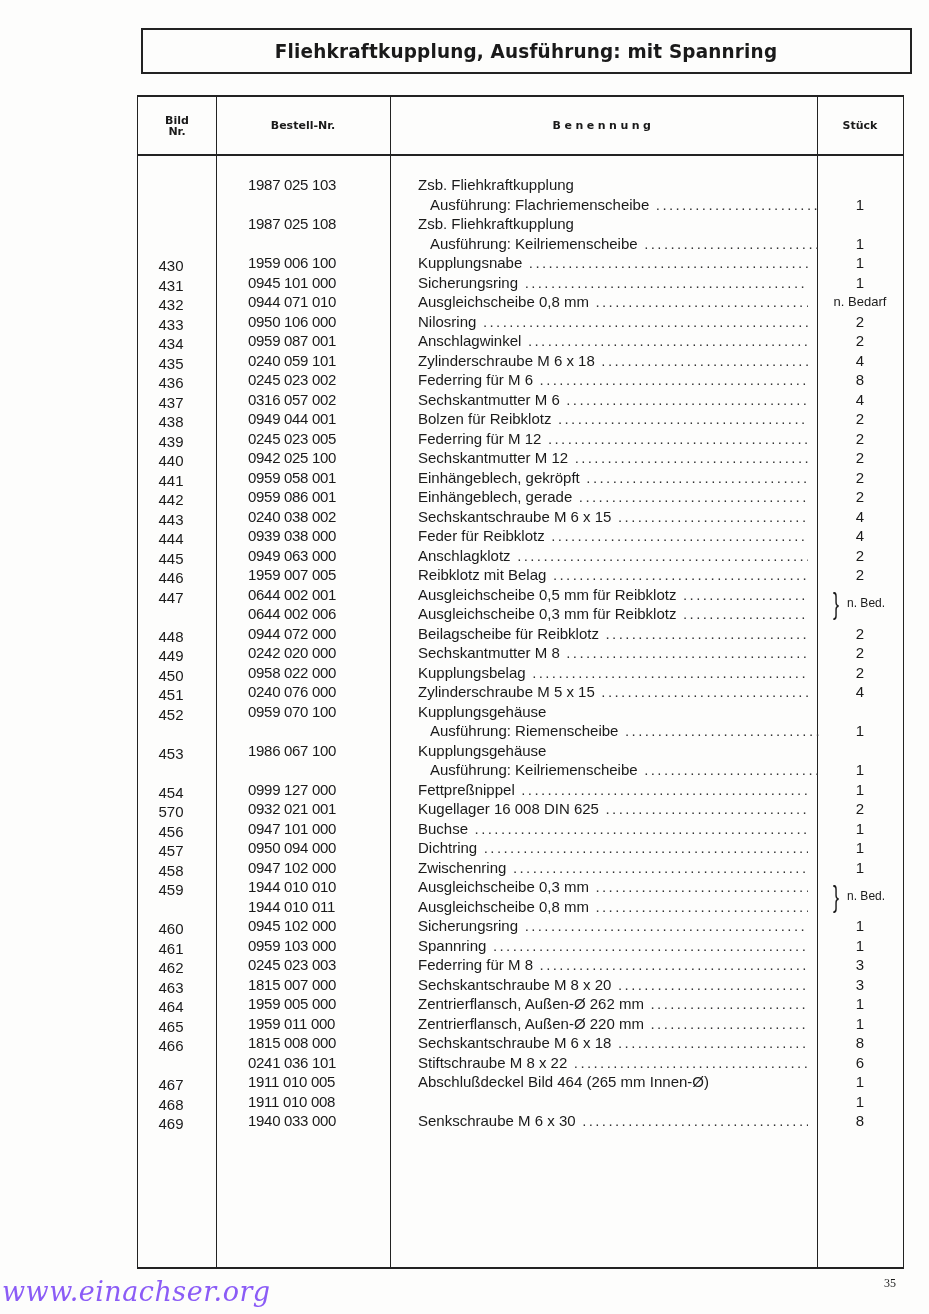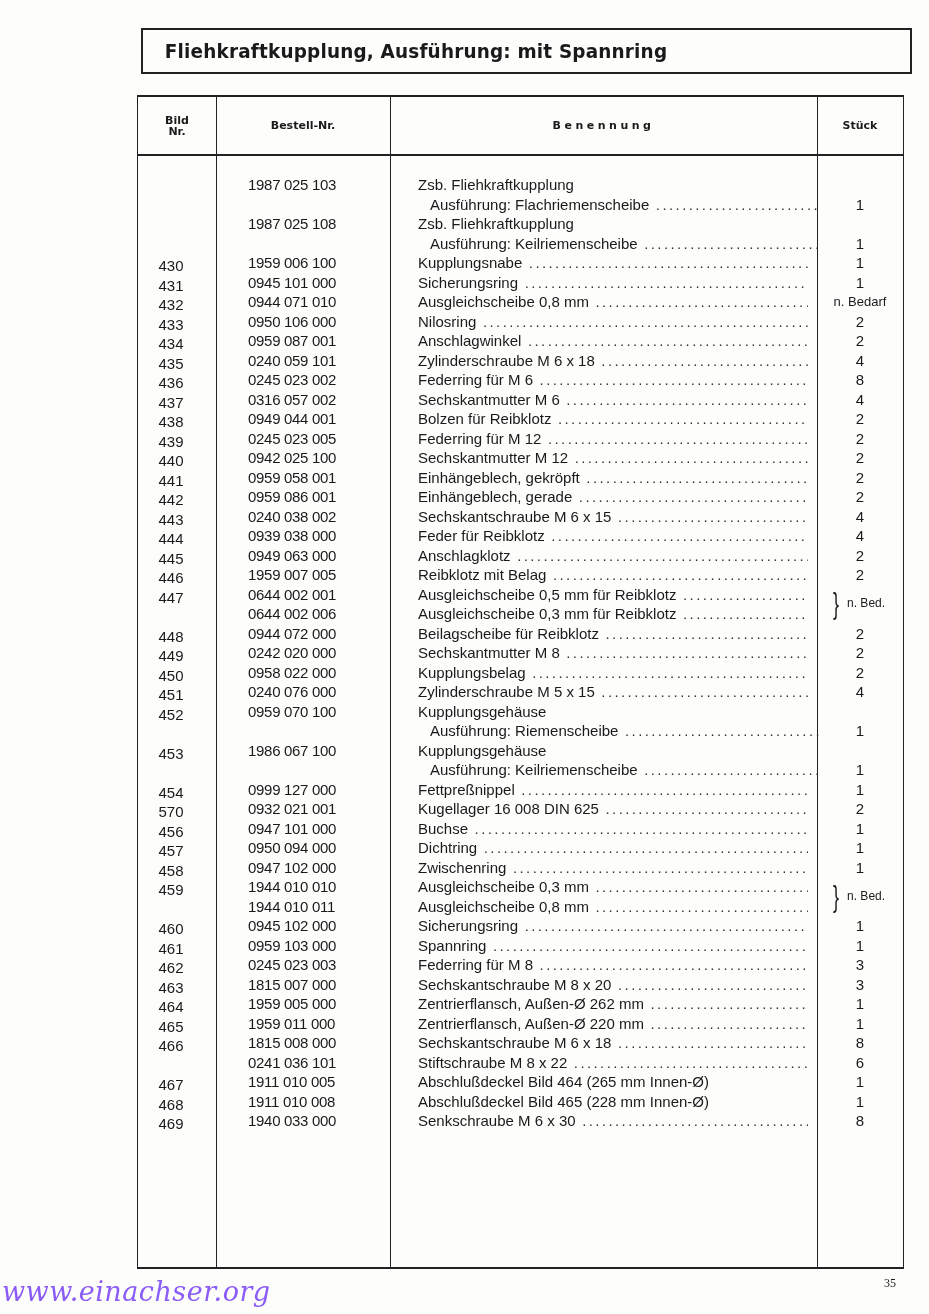--- a/index.html
+++ b/index.html
@@ -4,21 +4,21 @@
 <style>
   html, body { margin: 0; padding: 0; }
   body {
     width: 929px; height: 1314px; position: relative; overflow: hidden;
     background: #fdfdfc; color: #1a1a1a;
     font-family: "DejaVu Sans", sans-serif;
   }
   .title-box {
     position: absolute; left: 141px; top: 28px; width: 771px; height: 46px;
     border: 2px solid #222; box-sizing: border-box;
-    display: flex; align-items: center; 
+    display: flex; align-items: center; justify-content: center;
   }
   .title-box h1 {
     margin: 0; font-size: 20px; font-weight: bold; letter-spacing: 0.2px;
     font-family: "DejaVu Sans", sans-serif; transform: scaleX(0.92);
   }
   .table-wrap {
     position: absolute; left: 137px; top: 95px; width: 767px; height: 1174px;
     border-top: 2px solid #222; border-bottom: 2px solid #222;
     border-left: 1.5px solid #222; border-right: 1.5px solid #222;
     box-sizing: border-box;
@@ -368,21 +368,20 @@
       </div>
       <div class="row">
         <span class="c-bild">467</span>
         <span class="c-best">1911 010 005</span>
         <span class="c-ben"><span>Abschlußdeckel Bild 464 (265 mm Innen-Ø)</span></span>
         <span class="c-st">1</span>
       </div>
       <div class="row">
         <span class="c-bild">468</span>
         <span class="c-best">1911 010 008</span>
-        <span class="c-ben"><span>Abschlußdeckel Bild 465 (228 mm Innen-Ø)</span></span>
         <span class="c-st">1</span>
       </div>
       <div class="row">
         <span class="c-bild">469</span>
         <span class="c-best">1940 033 000</span>
         <span class="c-ben"><span>Senkschraube M 6 x 30</span><span class="lead"> ................................................................................</span></span>
         <span class="c-st">8</span>
       </div>
     </div>
 </div>

